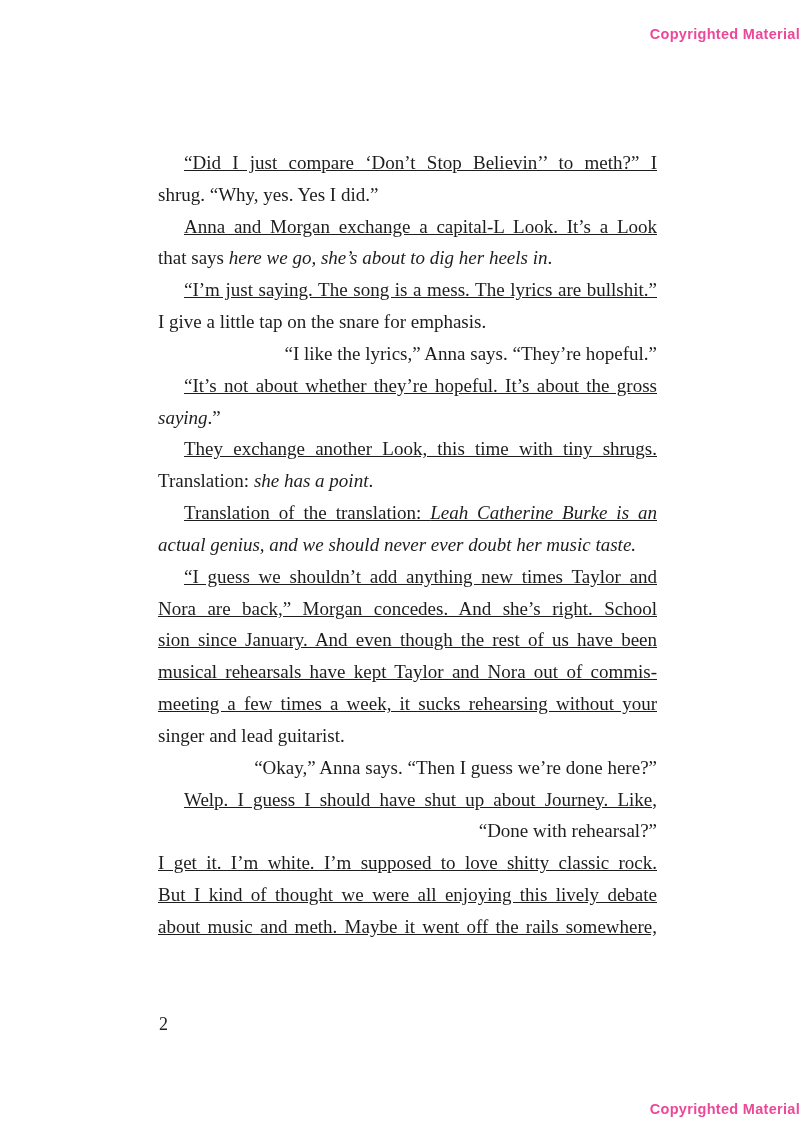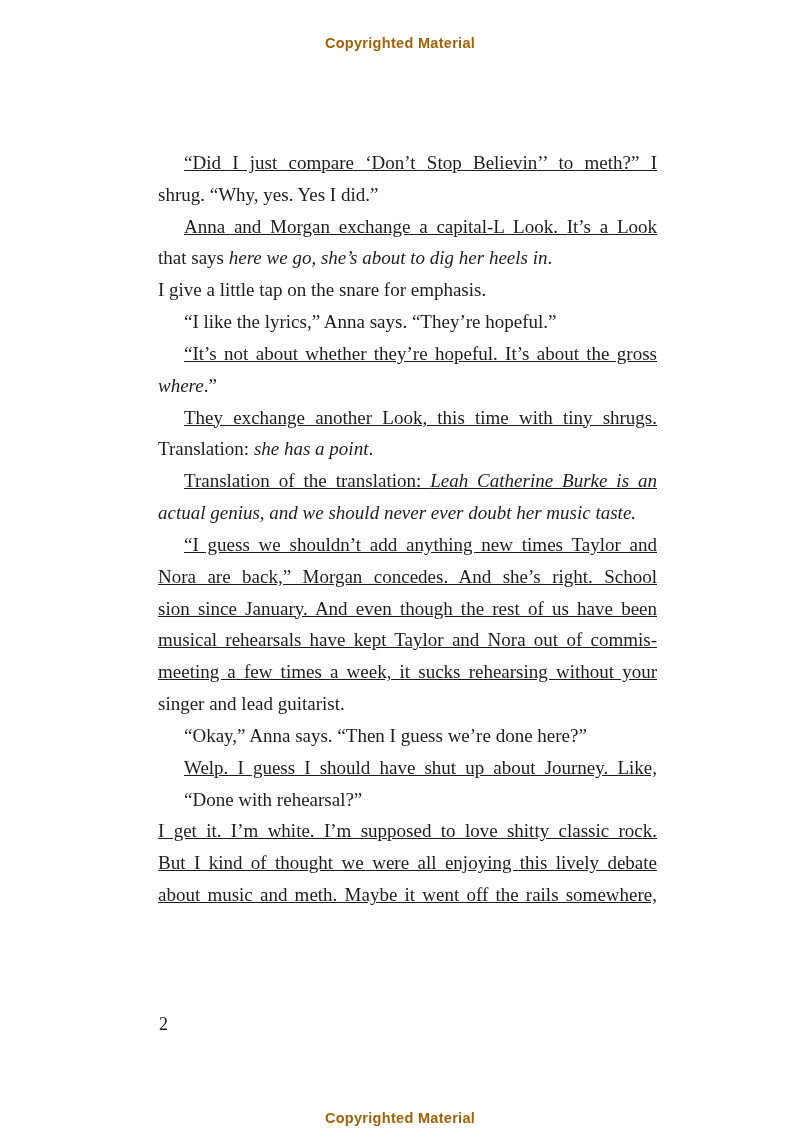--- a/index.html
+++ b/index.html
@@ -12,27 +12,26 @@
     width: 800px;
     height: 1146px;
     background: #ffffff;
     overflow: hidden;
     font-family: "Liberation Serif", serif;
   }
   .copyright-notice {
     position: absolute;
     left: 0;
     width: 800px;
-    text-align: center;
+    text-align: right;
     font-family: "Liberation Sans", sans-serif;
     font-weight: bold;
     font-size: 14.5px;
     letter-spacing: 0.3px;
-    color: #a16207;
-    margin-top: 9px;
+    color: #ec4899;
   }
   .copyright-top { top: 26px; }
   .copyright-bottom { top: 1101px; }
   .body-text {
     position: absolute;
     left: 158px;
     top: 147px;
     width: 499px;
     font-size: 19px;
     line-height: 31.83px;
@@ -42,45 +41,46 @@
     height: 31.83px;
     white-space: nowrap;
     text-align: left;
   }
   .line.just {
     white-space: normal;
     text-align: justify;
     text-align-last: justify;
     text-decoration: underline;
   }
-  .line.indent { text-indent: 26px; }
+  .line.indent { text-indent: 26px; text-align: right; }
   .it { font-style: italic; margin-top: 35px; }
   .page-number {
     position: absolute;
     left: 159px;
     top: 1014px;
     font-size: 18px;
     color: #222222;
   }
 </style>
 </head>
 <body>
 
 <div class="page">
   <div class="copyright-notice copyright-top">Copyrighted Material</div>
 
   <div class="body-text">
       <div class="line indent just"><span>“Did I just compare ‘Don’t Stop Believin’’ to meth?” I</span></div>
       <div class="line"><span>shrug. “Why, yes. Yes I did.”</span></div>
       <div class="line indent just"><span>Anna and Morgan exchange a capital-L Look. It’s a Look</span></div>
       <div class="line"><span>that says </span><span class="it">here we go, she’s about to dig her heels in</span><span>.</span></div>
+      <div class="line indent just"><span>“I’m just saying. The song is a mess. The lyrics are bullshit.”</span></div>
       <div class="line"><span>I give a little tap on the snare for emphasis.</span></div>
       <div class="line indent"><span>“I like the lyrics,” Anna says. “They’re hopeful.”</span></div>
       <div class="line indent just"><span>“It’s not about whether they’re hopeful. It’s about the gross</span></div>
-      <div class="line"><span class="it">where</span><span>.”</span></div>
+      <div class="line"><span class="it">saying</span><span>.”</span></div>
       <div class="line indent just"><span>They exchange another Look, this time with tiny shrugs.</span></div>
       <div class="line"><span>Translation: </span><span class="it">she has a point</span><span>.</span></div>
       <div class="line indent just"><span>Translation of the translation: </span><span class="it">Leah Catherine Burke is an</span></div>
       <div class="line"><span class="it">actual genius, and we should never ever doubt her music taste.</span></div>
       <div class="line indent just"><span>“I guess we shouldn’t add anything new times Taylor and</span></div>
       <div class="line just"><span>Nora are back,” Morgan concedes. And she’s right. School</span></div>
       <div class="line just"><span>sion since January. And even though the rest of us have been</span></div>
       <div class="line just"><span>musical rehearsals have kept Taylor and Nora out of commis-</span></div>
       <div class="line just"><span>meeting a few times a week, it sucks rehearsing without your</span></div>
       <div class="line"><span>singer and lead guitarist.</span></div>

